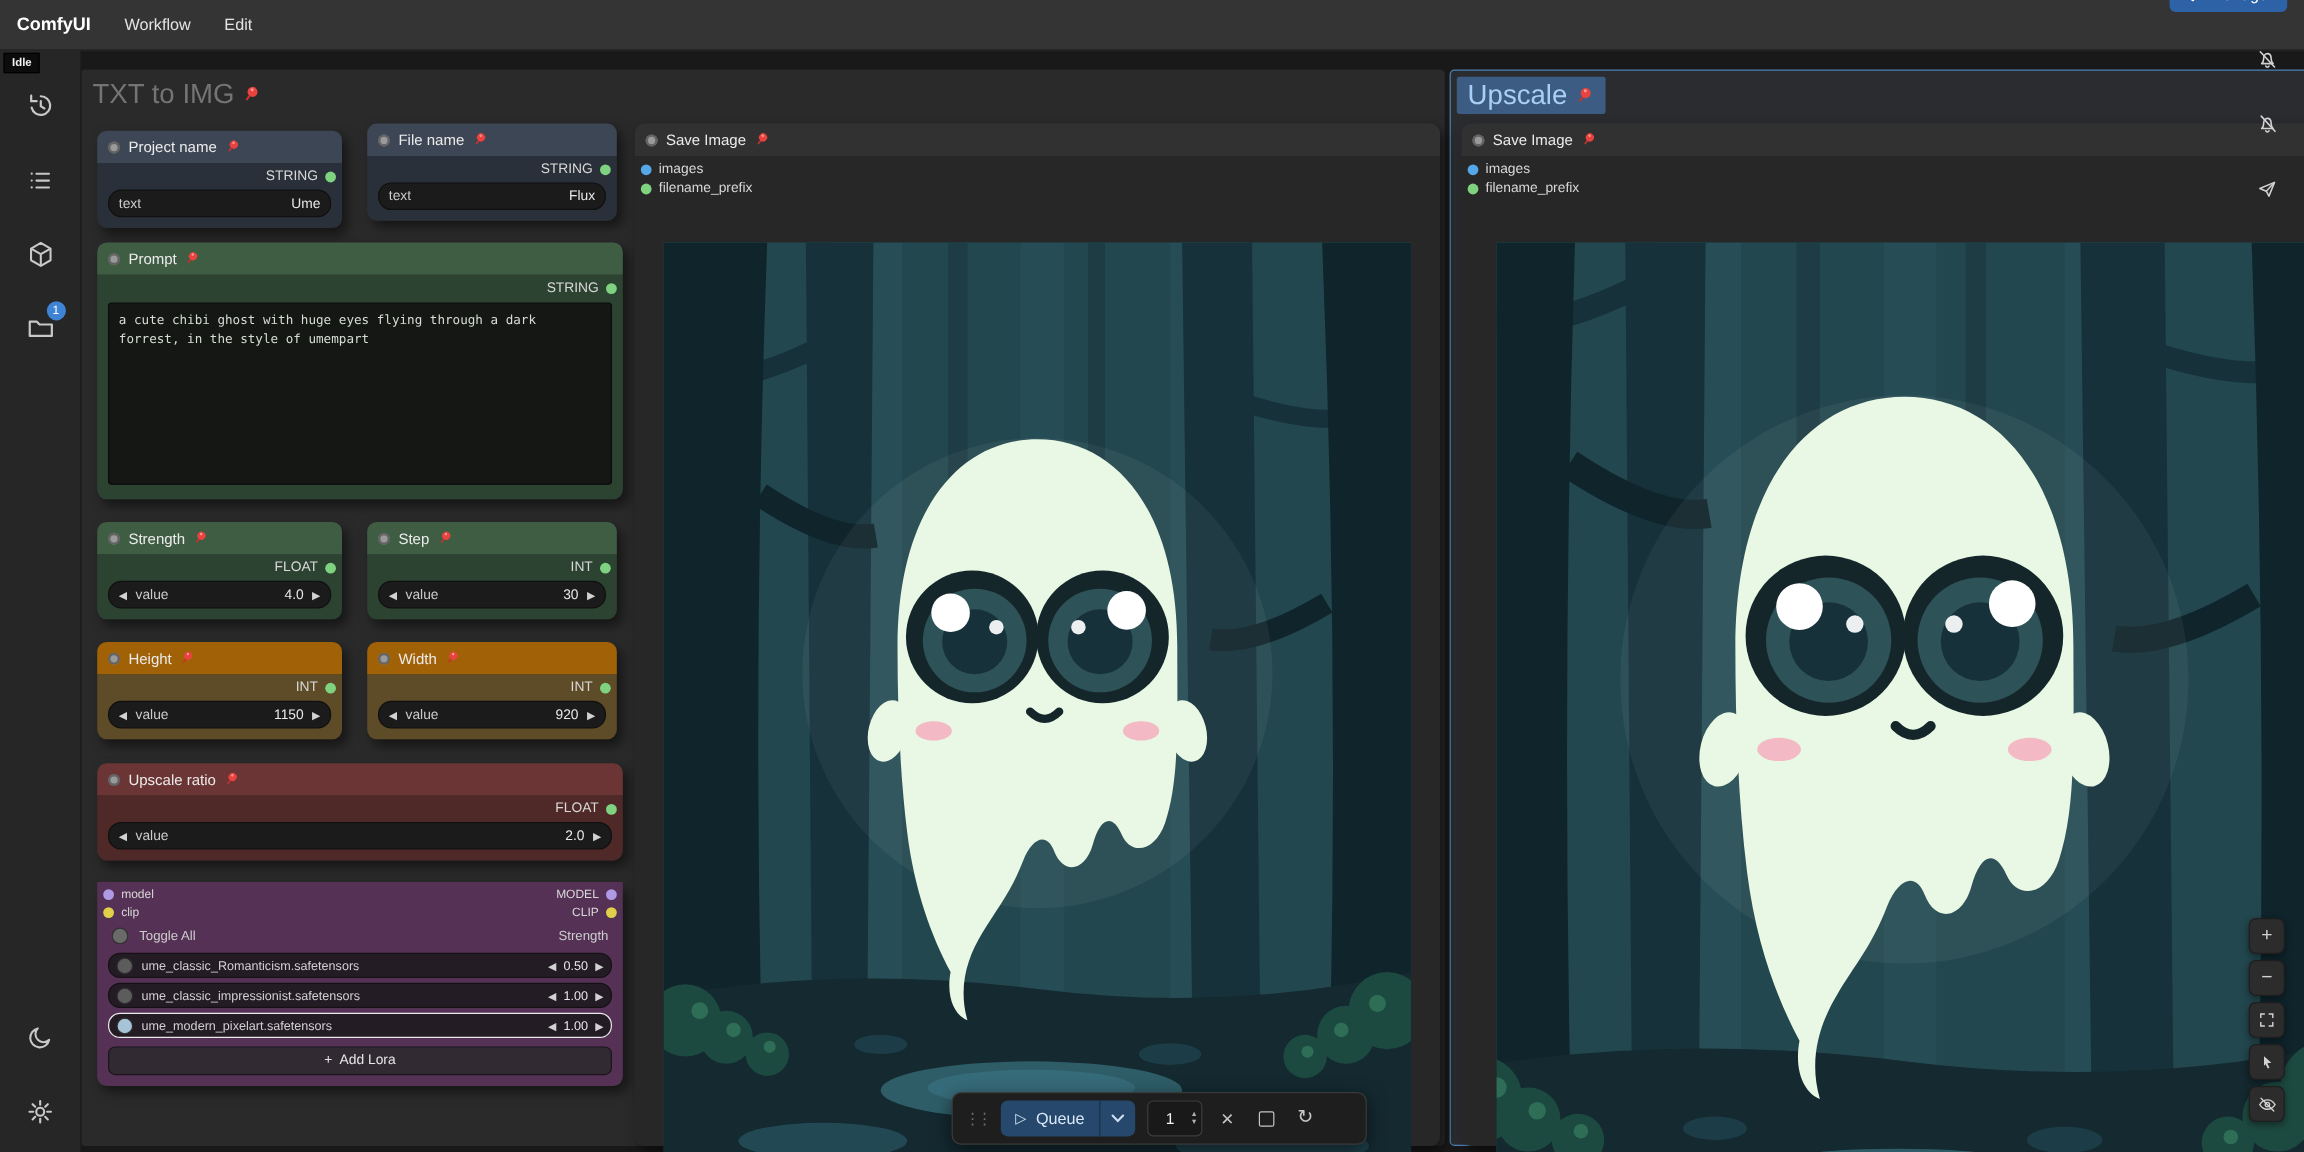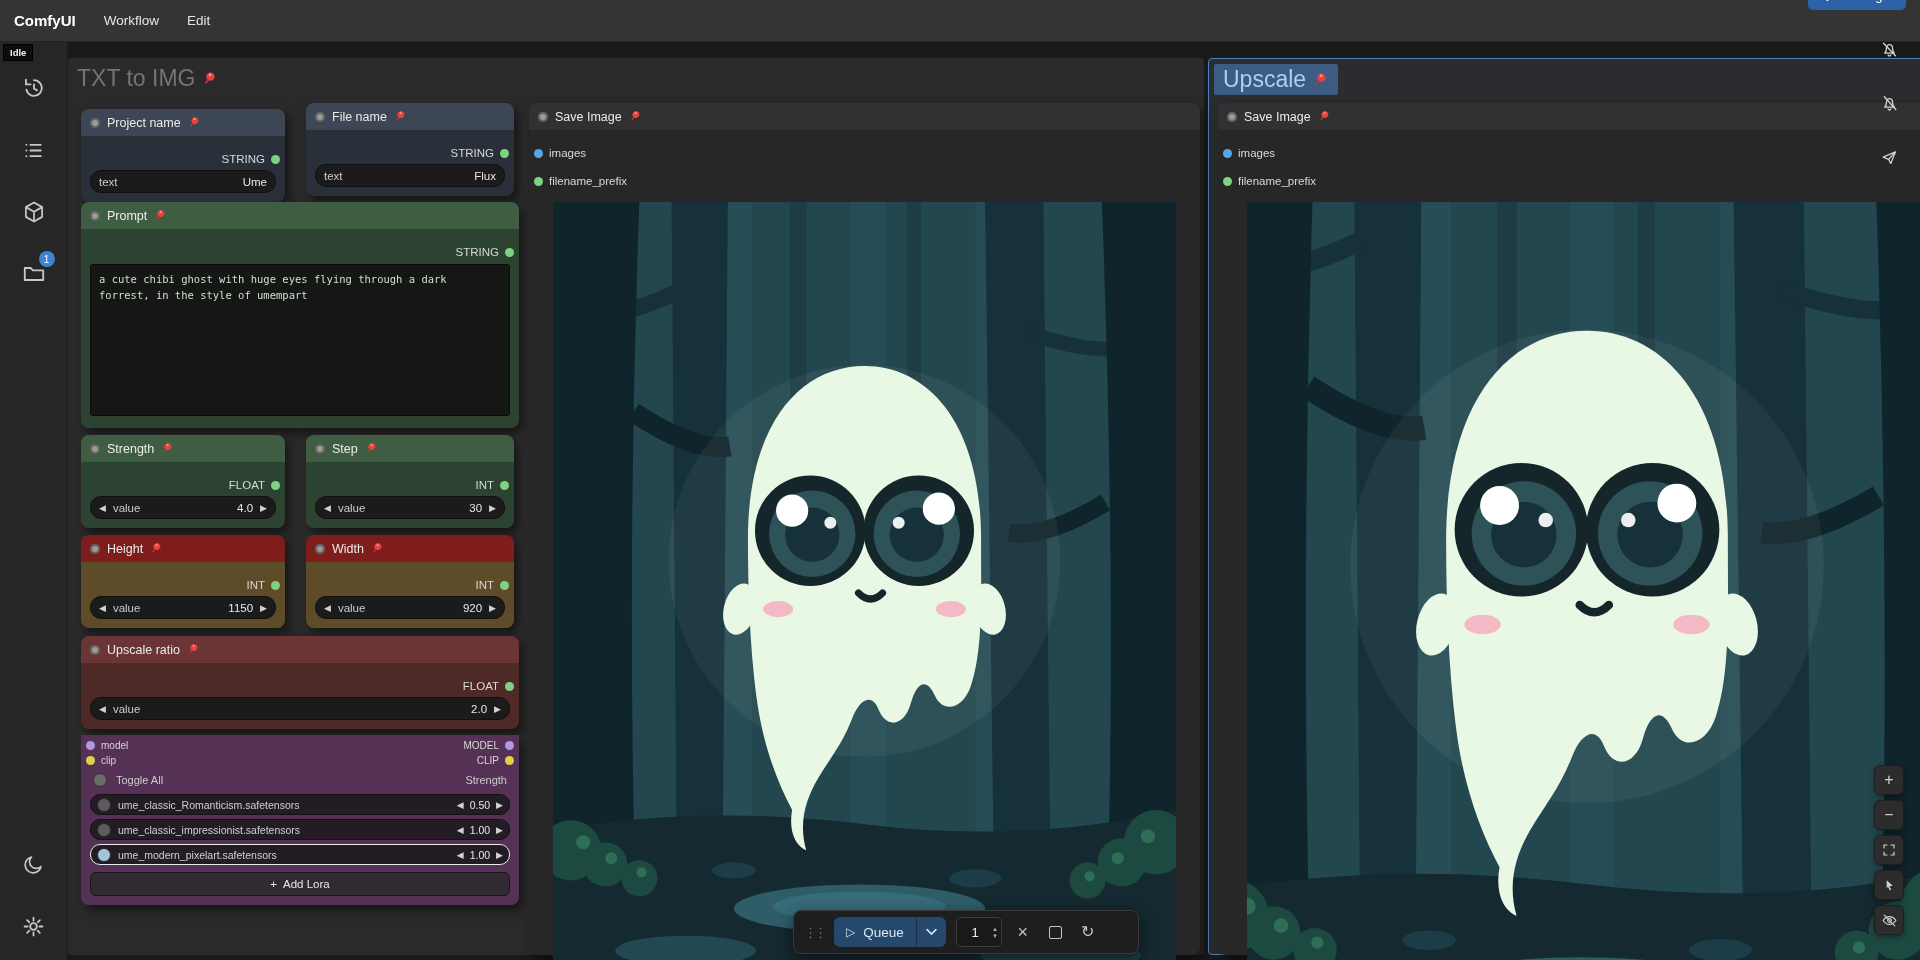--- a/index.html
+++ b/index.html
@@ -35,26 +35,26 @@
   .group.selected .group-title{background:#3c5c84;color:#a9d0f4;margin:5px;padding:2px 9px;border-radius:2px;}
 
   
   .node{position:absolute;border-radius:8px;box-shadow:4px 5px 10px rgba(0,0,0,.5);font-size:12px;box-sizing:border-box;}
   .node-head{height:27px;border-radius:8px 8px 0 0;display:flex;align-items:center;gap:7px;padding:0 9px;color:#ebebeb;}
   .nh-title{font-size:12.5px;white-space:nowrap;}
   .head-dot{width:10px;height:10px;border-radius:50%;background:#9a9a9a;box-shadow:inset 0 0 0 2px rgba(0,0,0,.35);flex:none;}
   .node-body{border-radius:0 0 8px 8px;padding:3px 0 6px;}
   .c-slate .node-head{background:#3d4654}.c-slate .node-body{background:#293039}
   .c-green .node-head{background:#3f5d42}.c-green .node-body{background:#2d4331}
-  .c-olive .node-head{background:#7f1d1d}.c-olive .node-body{background:#5e4b27}
+  .c-olive .node-head{background:#a16207}.c-olive .node-body{background:#5e4b27}
   .c-red   .node-head{background:#6a3534}.c-red   .node-body{background:#4f2928}
   .c-purple .node-head{background:#724473}.c-purple .node-body{background:#553155}
   .c-gray  .node-head{background:#313131}.c-gray  .node-body{background:#272727}
 
-  .io-row{display:flex;align-items:center;justify-content:flex-end;gap:6px;padding:2px 5px;color:#d8d8d8;font-size:11.5px;margin-top:12px;}
+  .io-row{display:flex;align-items:center;justify-content:flex-end;gap:6px;padding:2px 5px;color:#d8d8d8;font-size:11.5px;}
   .io-row.left{justify-content:flex-start;}
   .io-split{display:flex;align-items:center;justify-content:space-between;padding:2px 5px;font-size:10px;color:#d8d8d8;}
   .io-split .in,.io-split .out{display:flex;align-items:center;gap:6px;}
   .dot{width:9px;height:9px;border-radius:50%;flex:none;}
   .d-green{background:#7fd27f}.d-blue{background:#56a7e8}.d-purple{background:#b09ae6}.d-yellow{background:#e0d04a}
 
   .widget{height:21px;margin:3px 9px;background:#1b1b1b;border:1px solid #101010;border-radius:11px;display:flex;
           align-items:center;gap:7px;padding:0 8px;color:#cccccc;font-size:11.5px;}
   .widget .wv{margin-left:auto;color:#e9e9e9;}
   .warr{font-size:9px;color:#d2d2d2;flex:none;}

